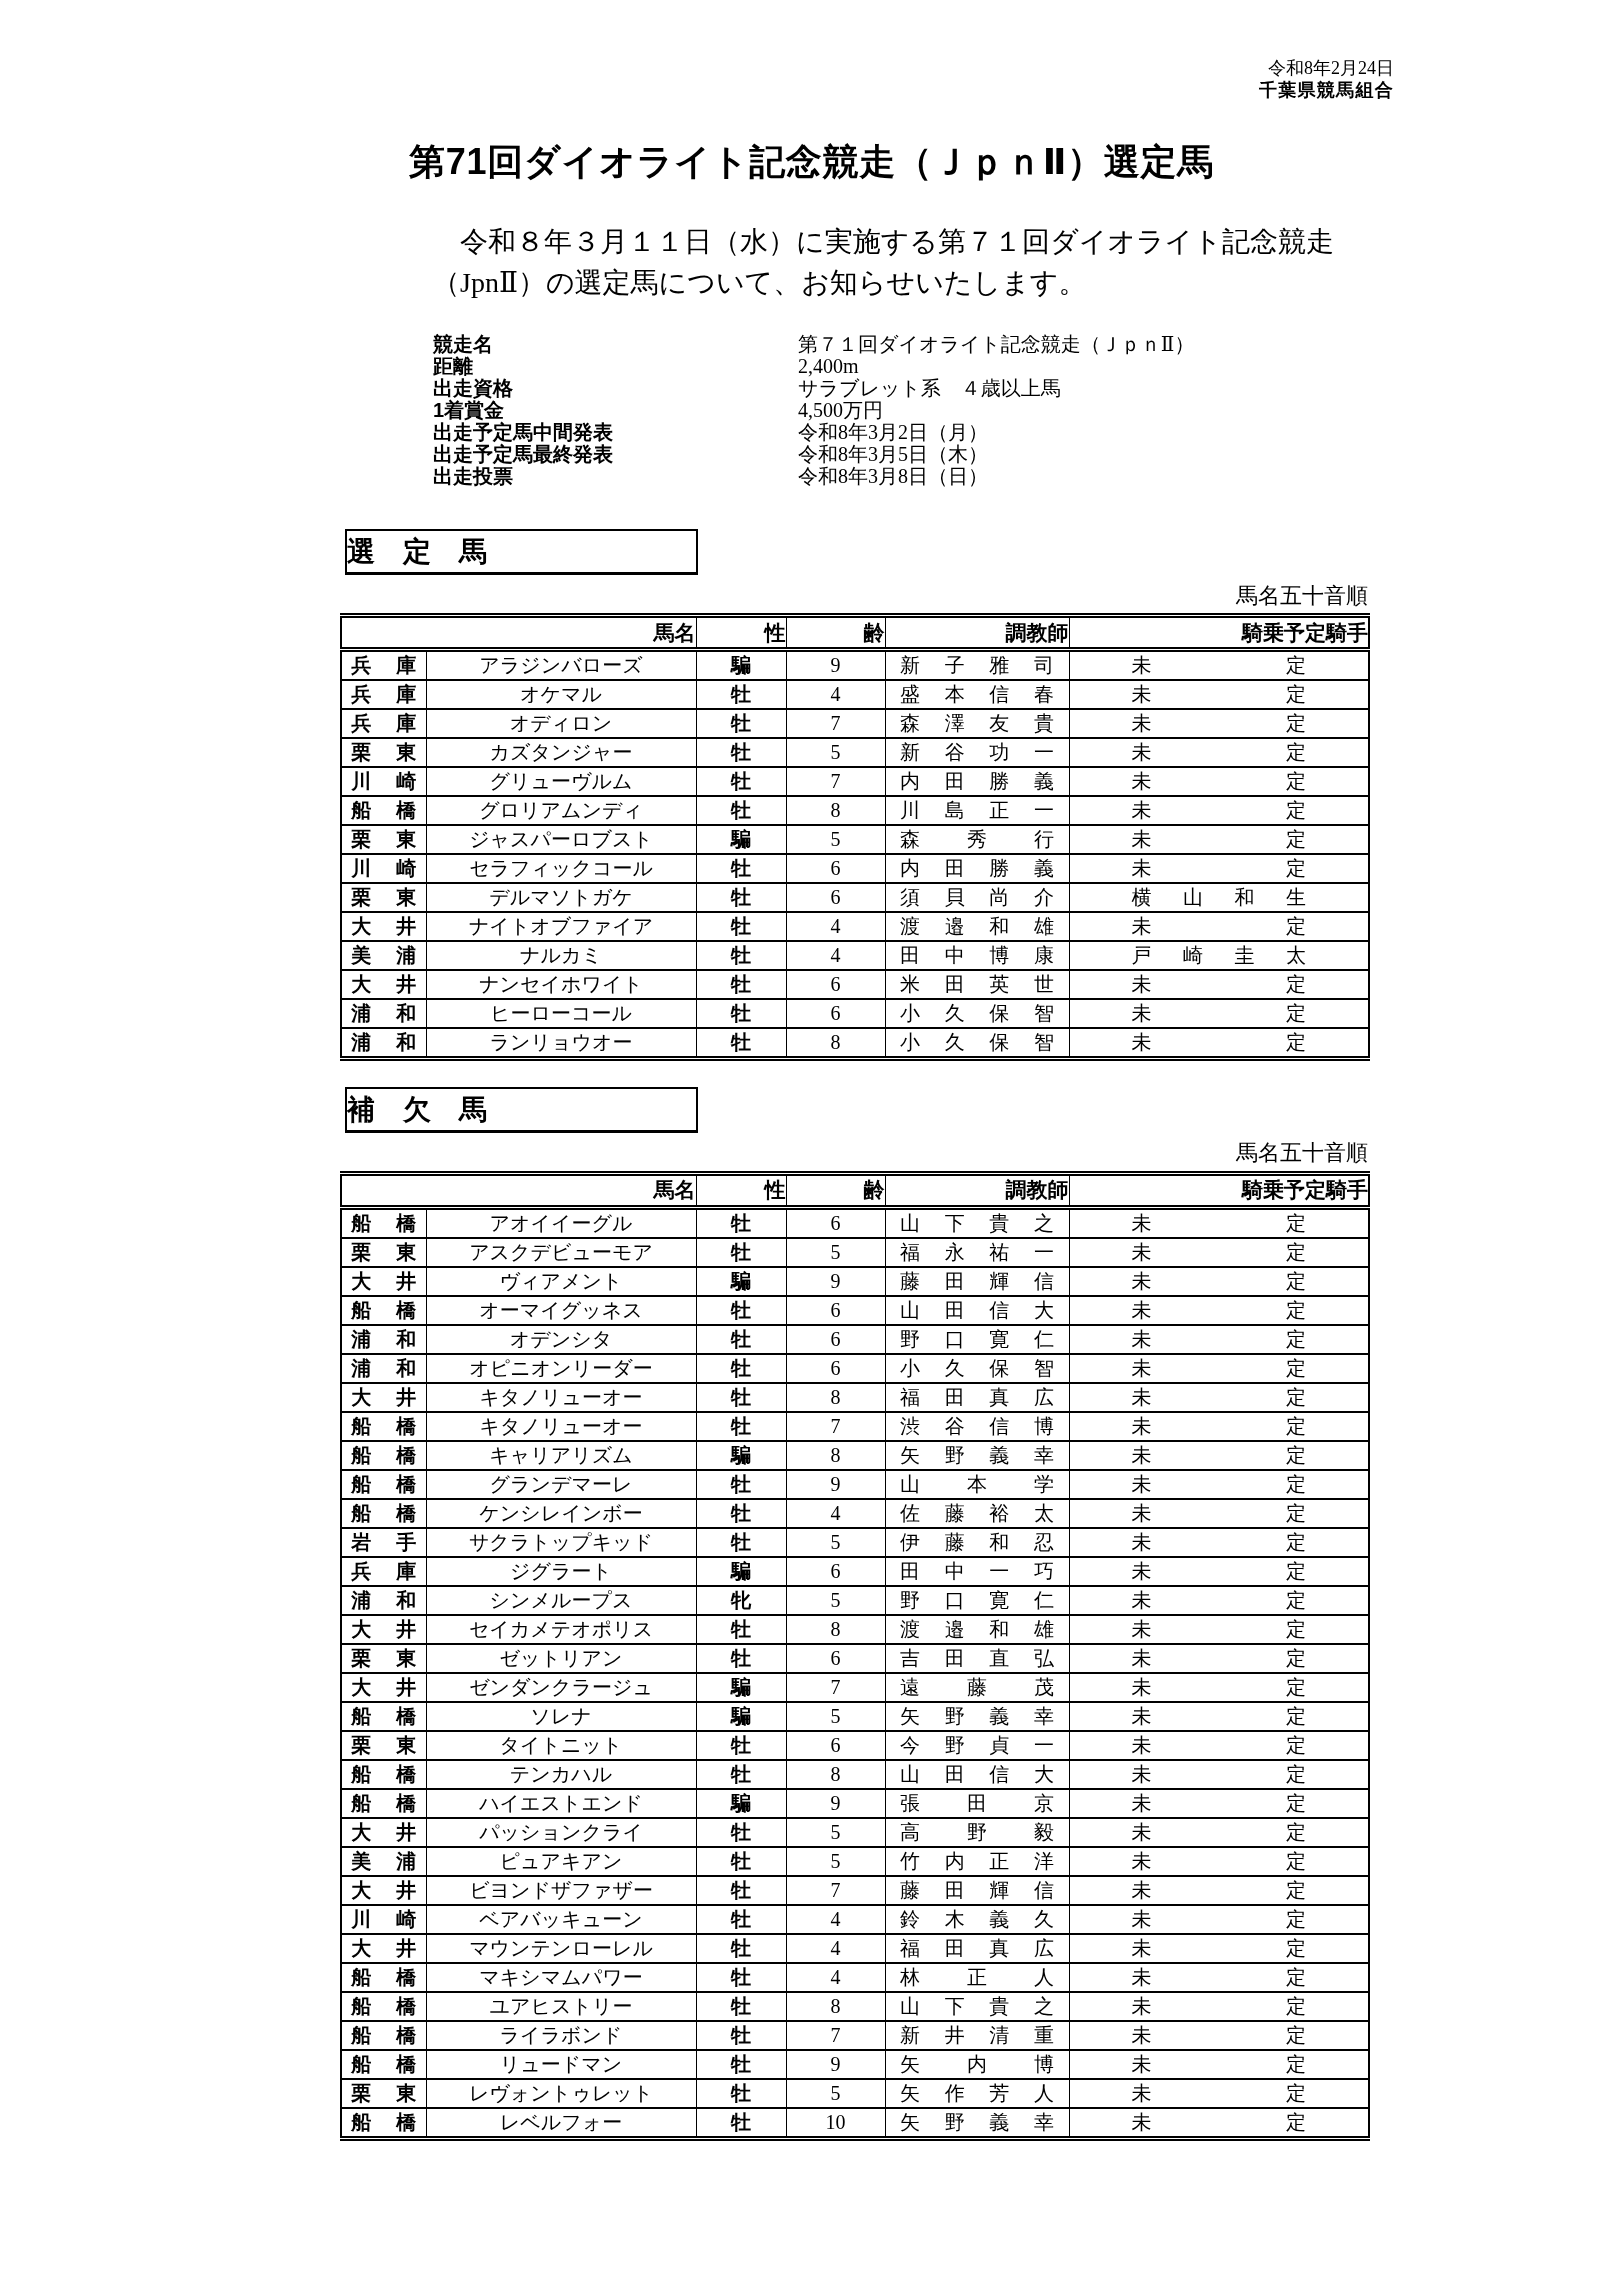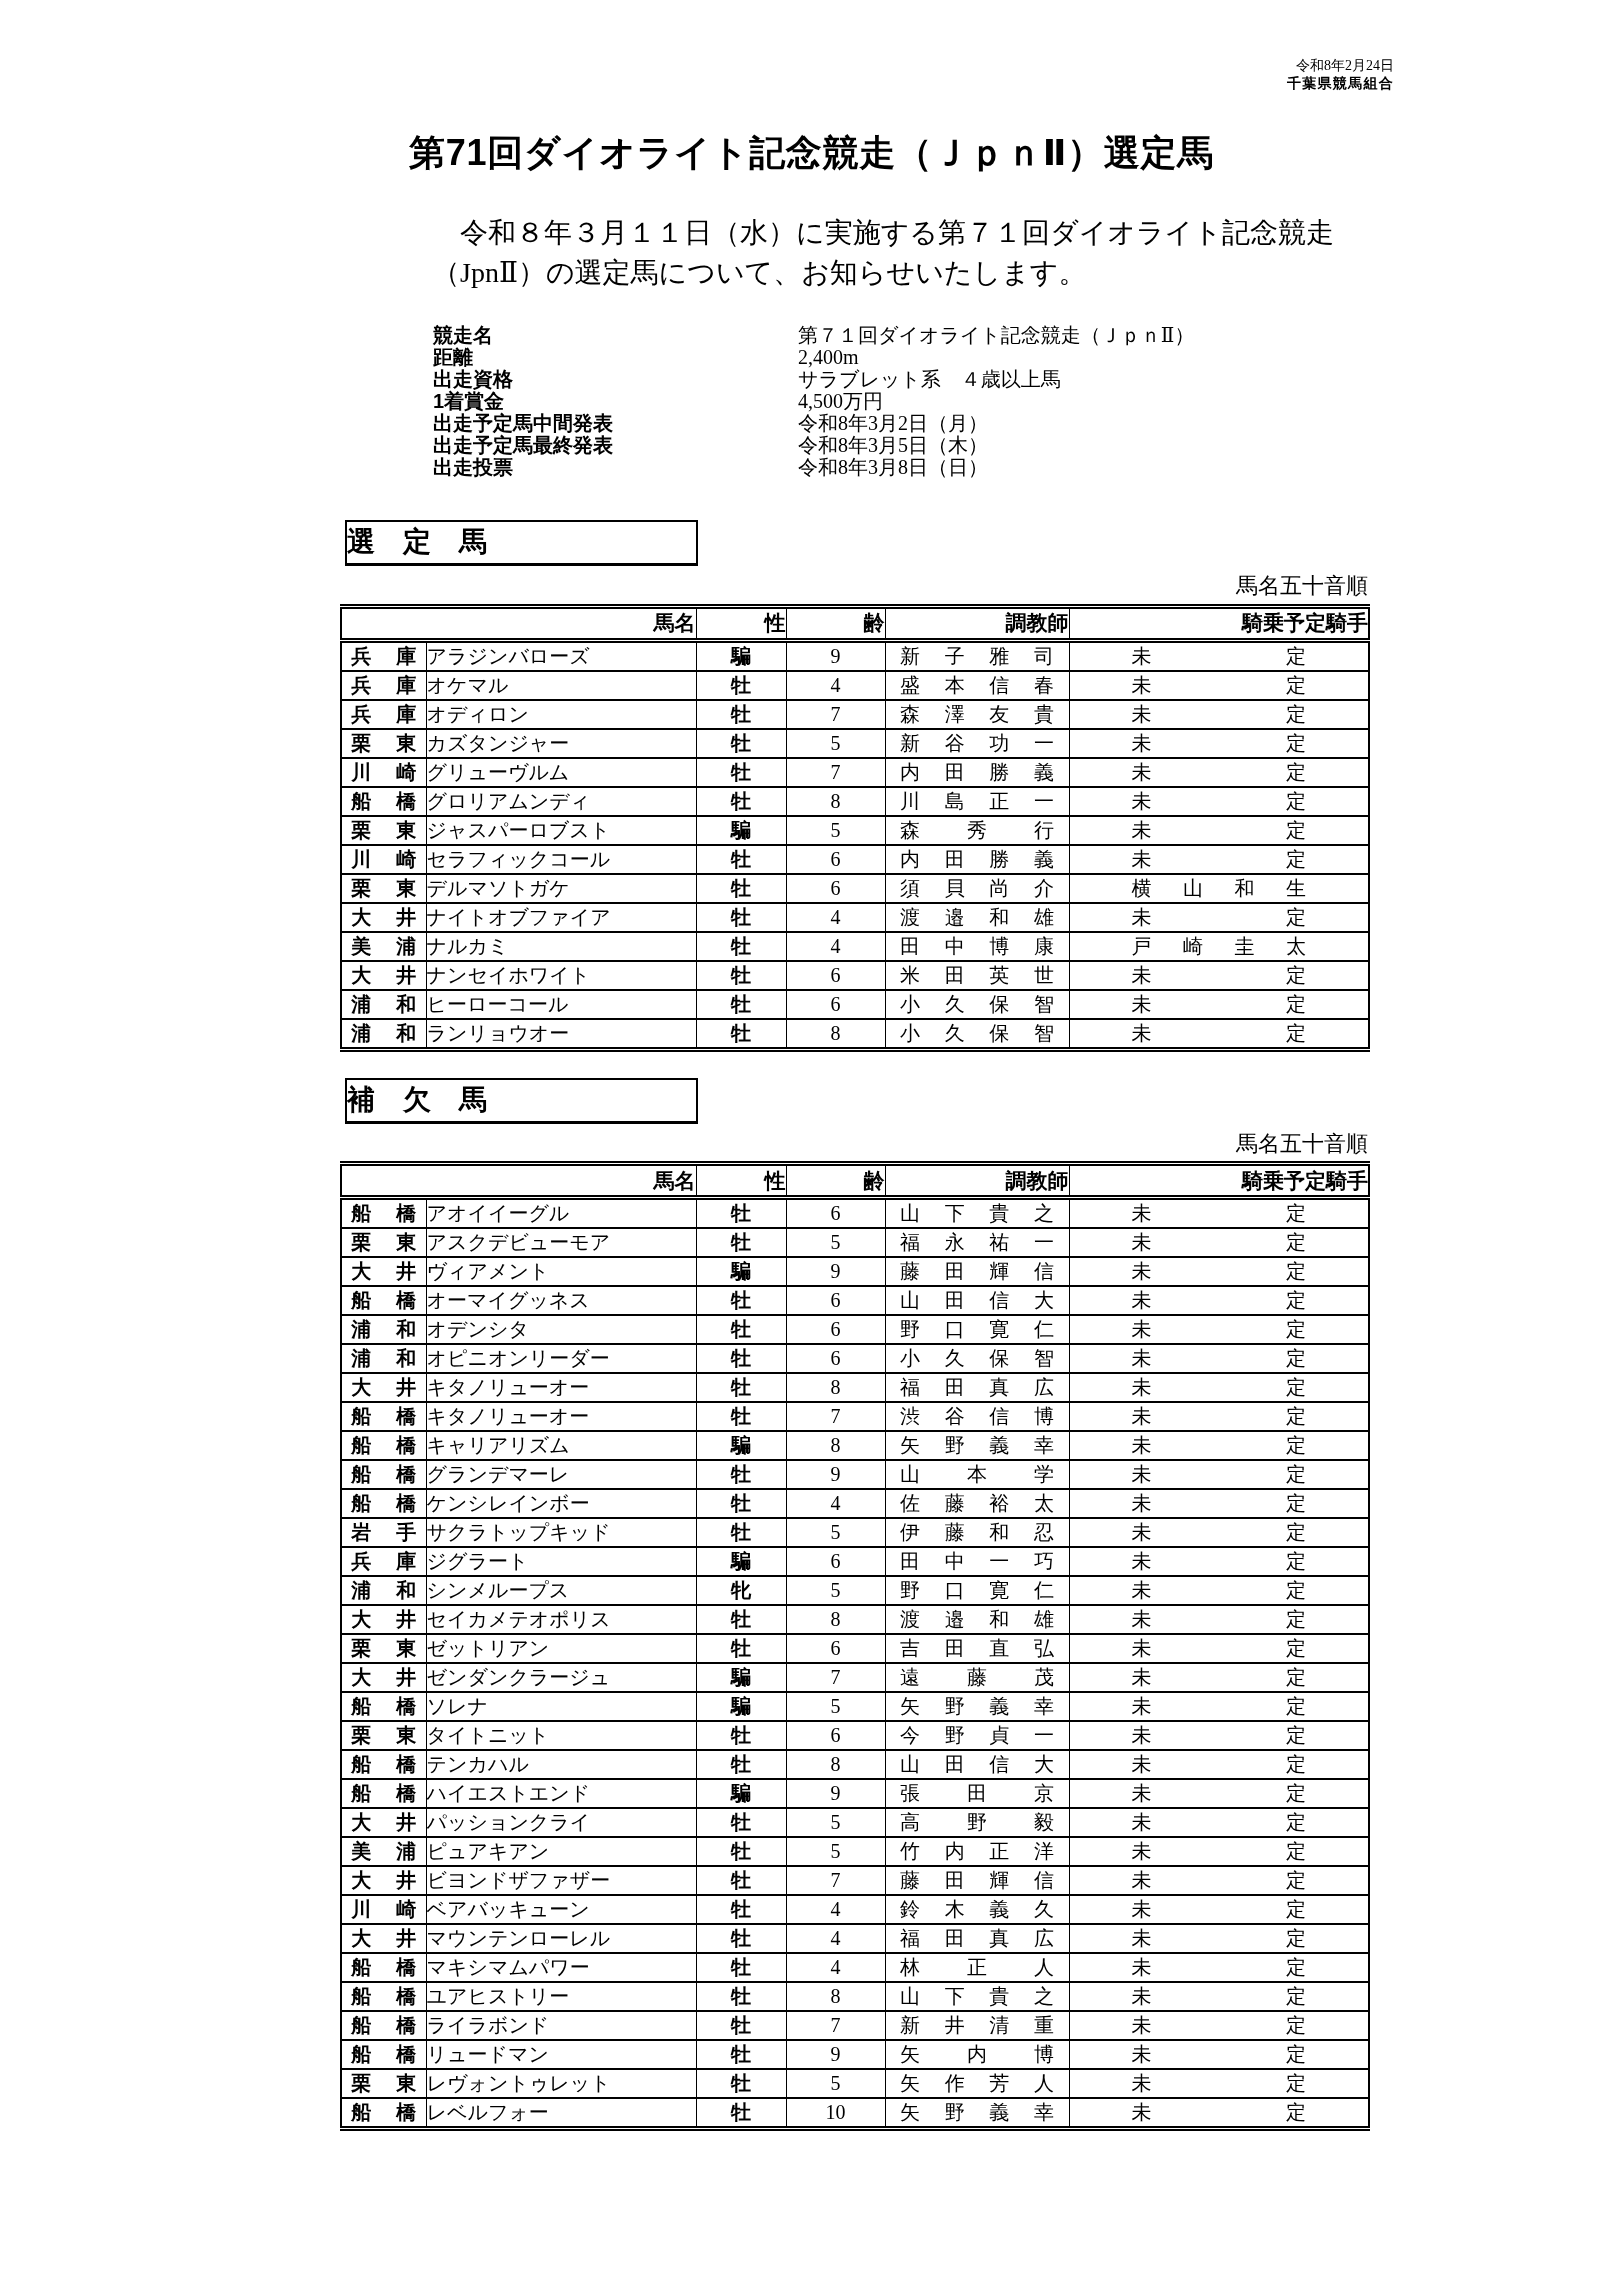--- a/index.html
+++ b/index.html
@@ -11,21 +11,21 @@
     background: #ffffff;
     color: #000000;
     font-family: "Liberation Serif", "DejaVu Serif", serif;
     overflow: hidden;
   }
 
   .date-block {
     padding-top: 58px;
     margin-right: 229px;
     text-align: right;
-    font-size: 14px;
+    font-size: 18px;
     line-height: 1.2;
   }
   .org-line {
     font-family: "Liberation Sans", "DejaVu Sans", sans-serif;
     font-weight: 700;
     letter-spacing: 1.3px;
   }
 
   .doc-title {
     margin-top: 37px;
@@ -97,21 +97,21 @@
     font-size: 20px;
     height: 27px;
     vertical-align: middle;
     overflow: hidden;
   }
   .dwrap { display: flex; justify-content: space-between; align-items: center; }
   .c-region { font-weight: 700; }
   .c-region .dwrap  { padding: 0 9.2px; }
   .c-trainer .dwrap { padding: 0 14.4px; }
   .c-jockey .dwrap  { padding: 0 62px; }
-  .c-name { text-align: left; padding-left: 0; white-space: nowrap; }
+  .c-name { text-align: center; padding-left: 0; white-space: nowrap; }
   .c-sex  { text-align: center; font-weight: 700; }
   .c-age  { text-align: center; }
 </style>
 </head>
 <body>
 
 <div class="page">
 
   <div class="date-block">
     <div>令和8年2月24日</div>

